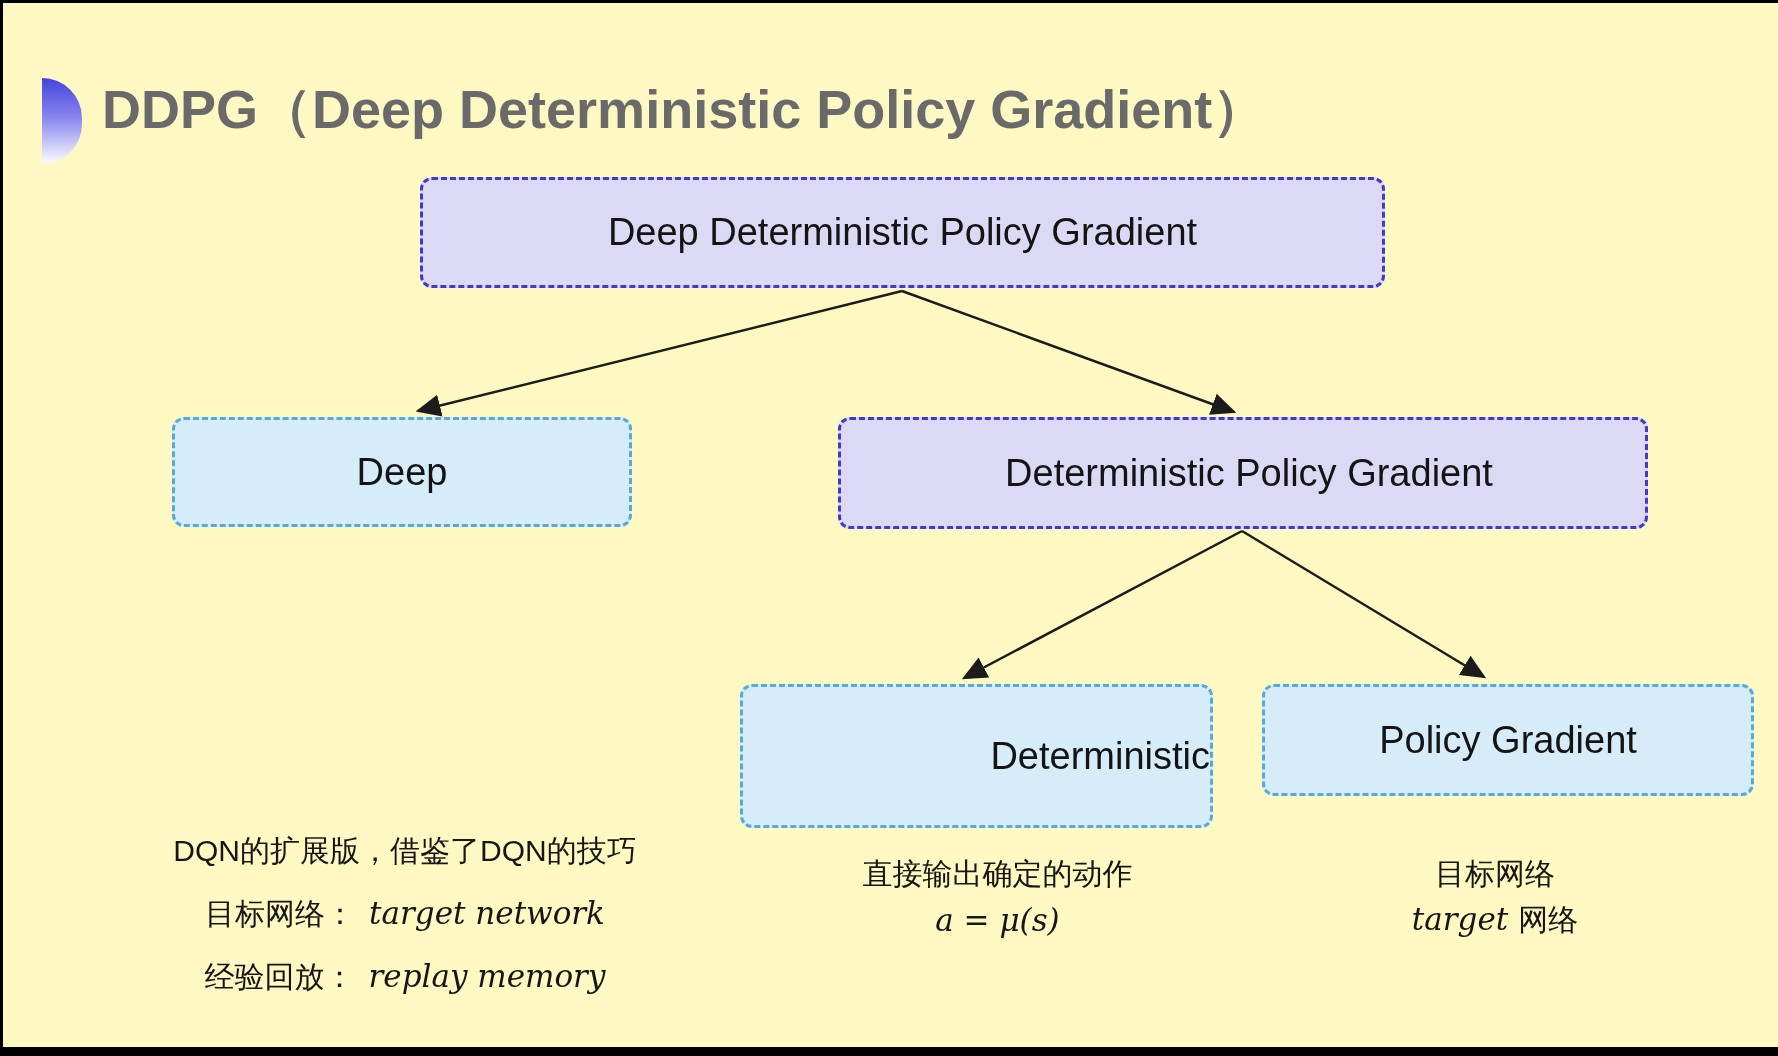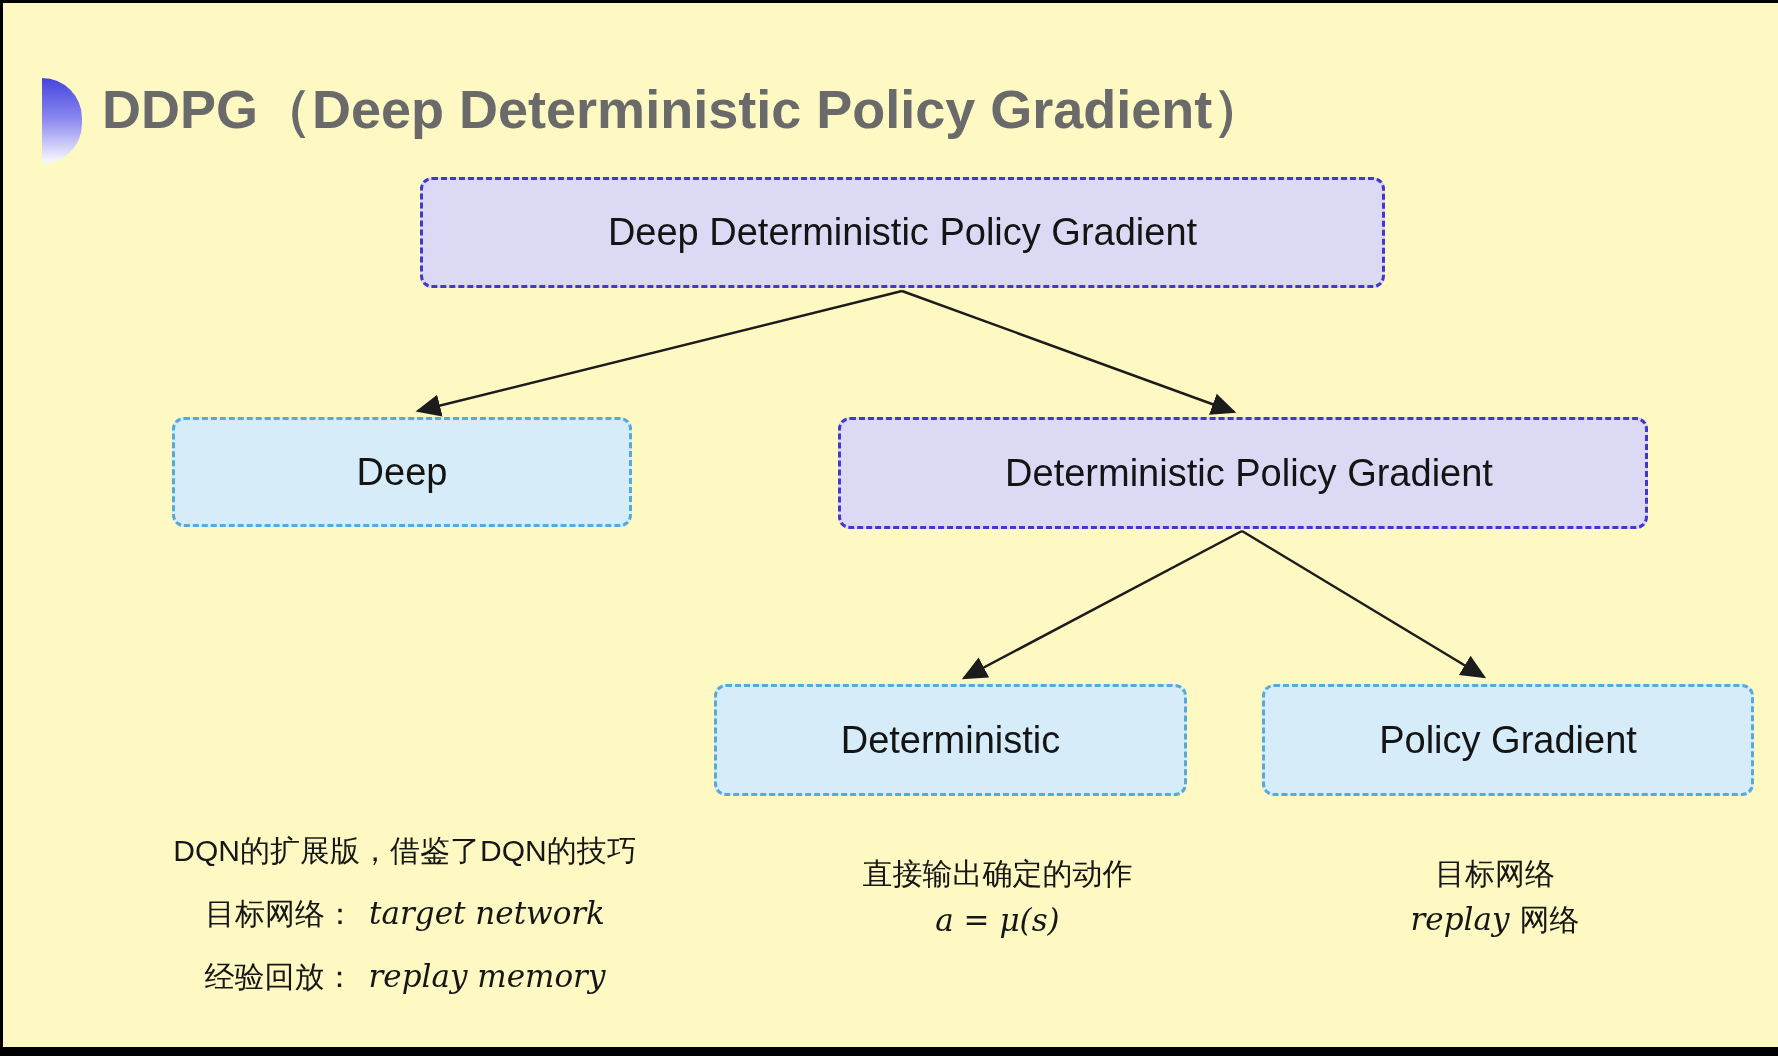--- a/index.html
+++ b/index.html
@@ -40,21 +40,21 @@
   .node{
     position:absolute;display:flex;align-items:center;justify-content:center;
     border-radius:12px;border:3px dashed;box-sizing:border-box;
     font-size:38px;color:var(--node-text);white-space:nowrap;
   }
   .node.purple{background:var(--purple-fill);border-color:var(--purple-border);}
   .node.blue{background:var(--blue-fill);border-color:var(--blue-border);}
   .node-root{left:420px;top:177px;width:965px;height:111px;}
   .node-deep{left:172px;top:417px;width:460px;height:110px;}
   .node-dpg{left:838px;top:417px;width:810px;height:112px;padding-left:12px;}
-  .node-deterministic{left:714px;top:684px;width:473px;height:112px;}
+  .node-deterministic{left:740px;top:684px;width:473px;height:144px;justify-content:flex-end;}
   .node-policy-gradient{left:1262px;top:684px;width:492px;height:112px;}
 
   .arrows-layer{position:absolute;left:0;top:0;width:1778px;height:1056px;pointer-events:none;}
   .arrows-layer line{stroke:var(--arrow);stroke-width:2.5;}
 
   .note{
     position:absolute;text-align:center;color:var(--note-text);
     font-size:30px;font-weight:500;line-height:36px;
   }
   .note-deep{left:130px;top:833px;width:550px;}
@@ -121,17 +121,17 @@
       <span>目标网络：</span><span class="term term-gap">target network</span>
     </div>
     <div class="note-line">
       <span>经验回放：</span><span class="term term-gap">replay memory</span>
     </div>
   </div>
 
   <div class="note note-policy">
     <div class="note-line">目标网络</div>
     <div class="note-line">
-      <span class="term">replay</span><span class="rest-gap">网络</span>
+      <span class="term">target</span><span class="rest-gap">网络</span>
     </div>
   </div>
 
 </div>
 
 </body></html>

